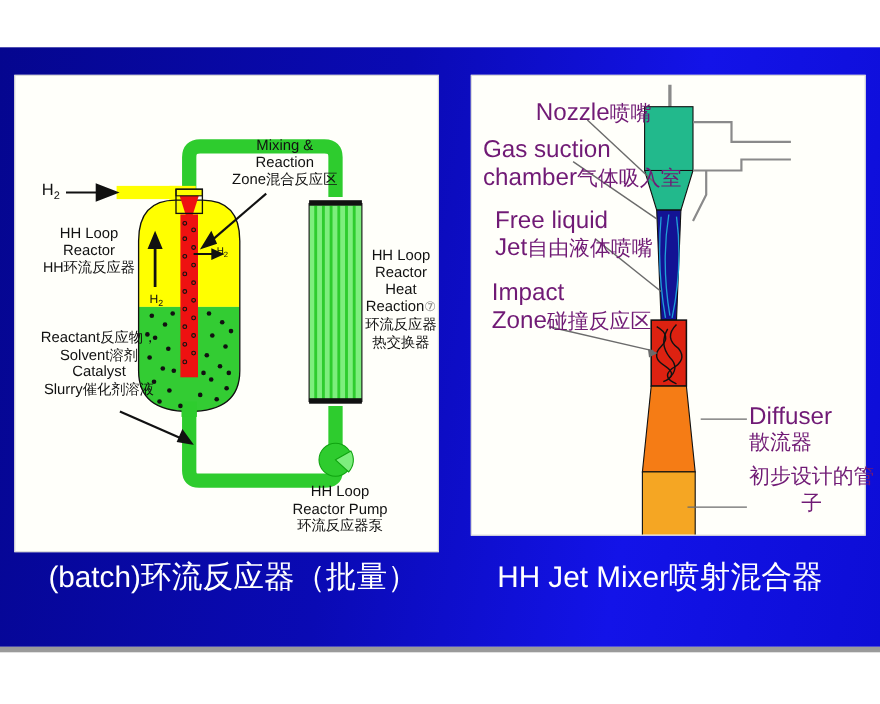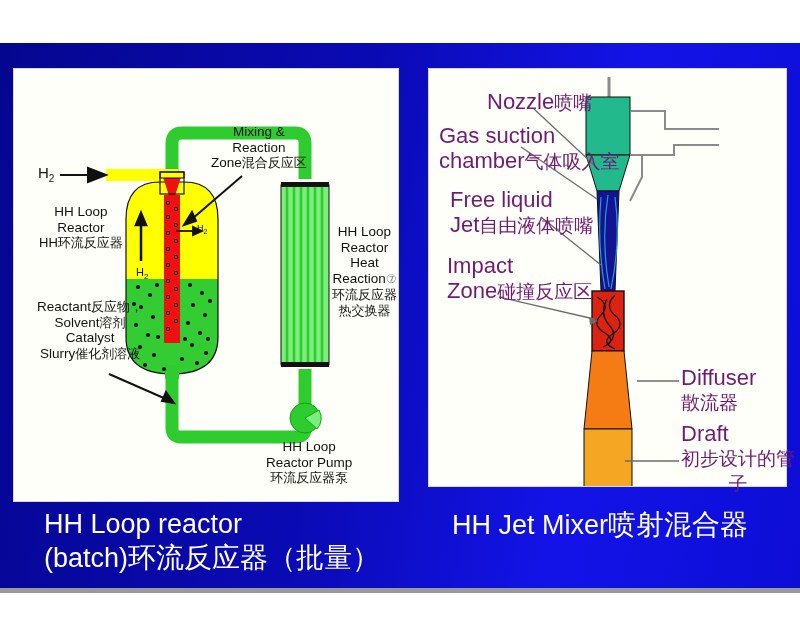--- a/index.html
+++ b/index.html
@@ -296,28 +296,26 @@
       <div>Impact</div>
       <div><span>Zone</span><span class="cn">碰撞反应区</span></div>
     </div>
 
     <div class="lbl lbl-blu" style="left:252px;top:296px;">
       <div>Diffuser</div>
       <div class="cn">散流器</div>
     </div>
 
     <div class="lbl lbl-blu" style="left:252px;top:352px;">
-      <div>Draft</div>
       <div class="cn">初步设计的管</div>
       <div class="cn" style="text-align:center;">子</div>
     </div>
   </div>
 
   <div class="cap" id="cap-left">
-    <div>HH Loop reactor</div>
     <div><span>(batch)</span><span class="cn">环流反应器（批量）</span></div>
   </div>
 
   <div class="cap" id="cap-right">
     <div><span>HH Jet Mixer</span><span class="cn">喷射混合器</span></div>
   </div>
 
 </div>
 
 </body></html>

